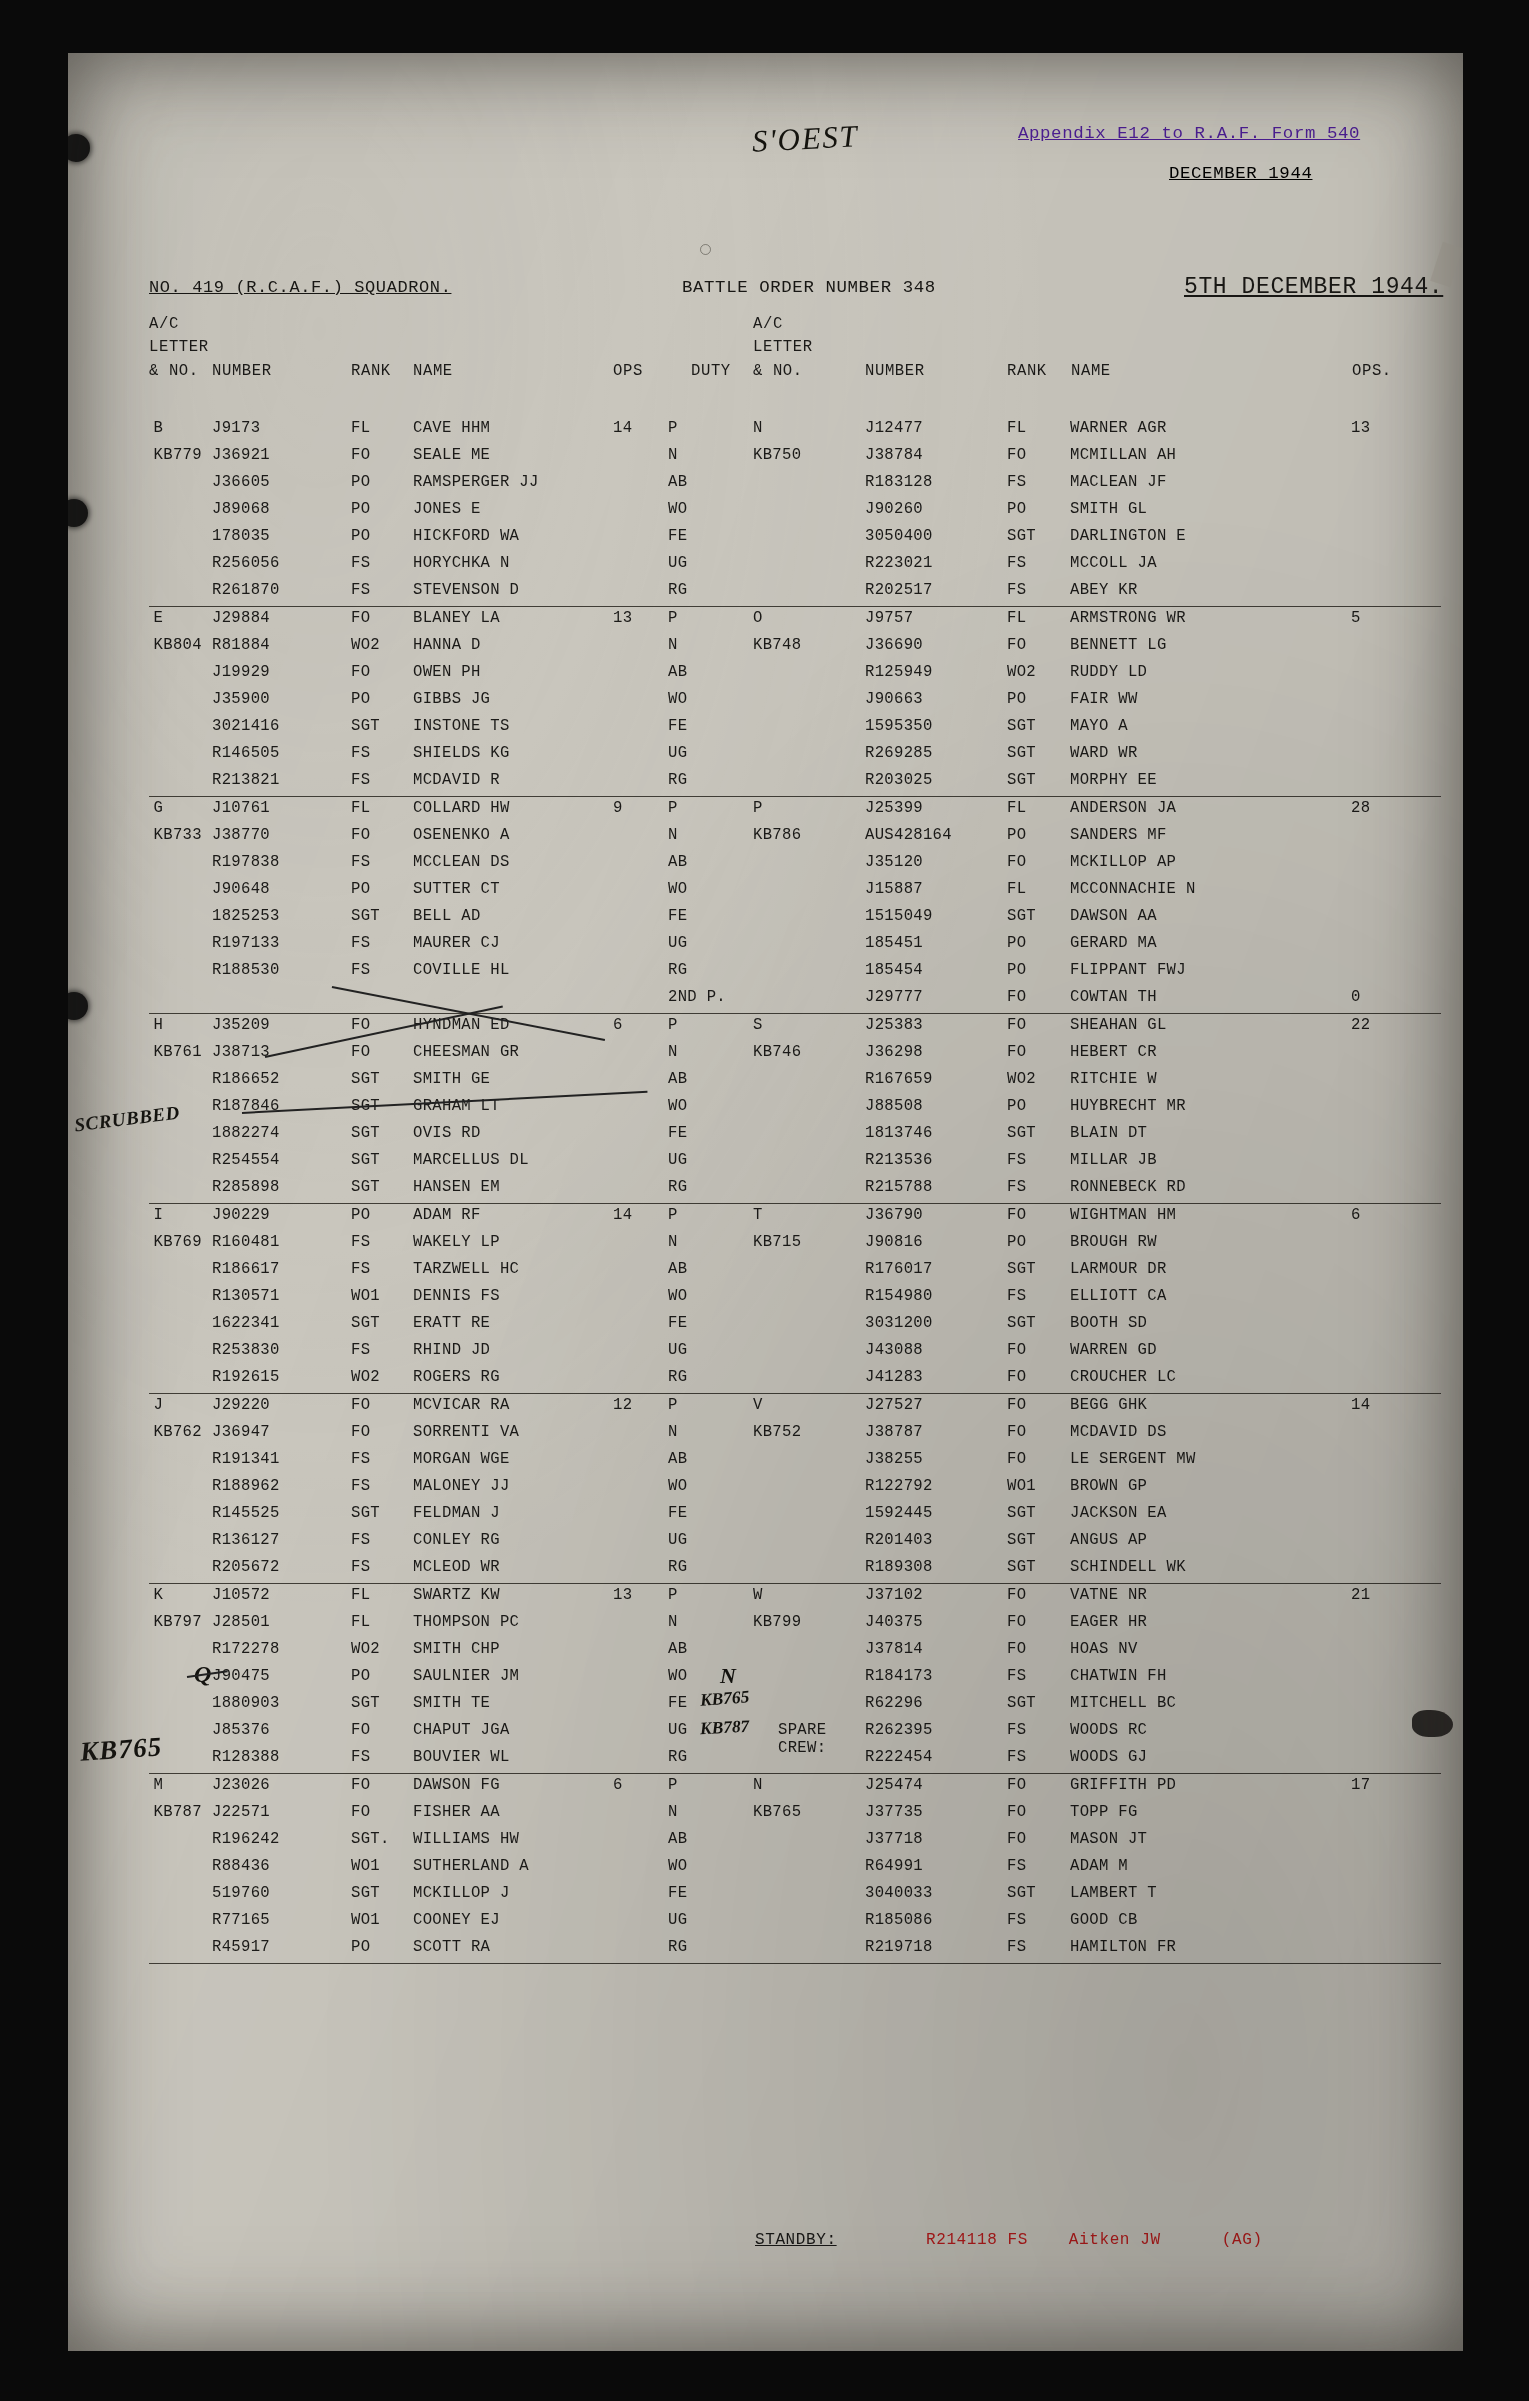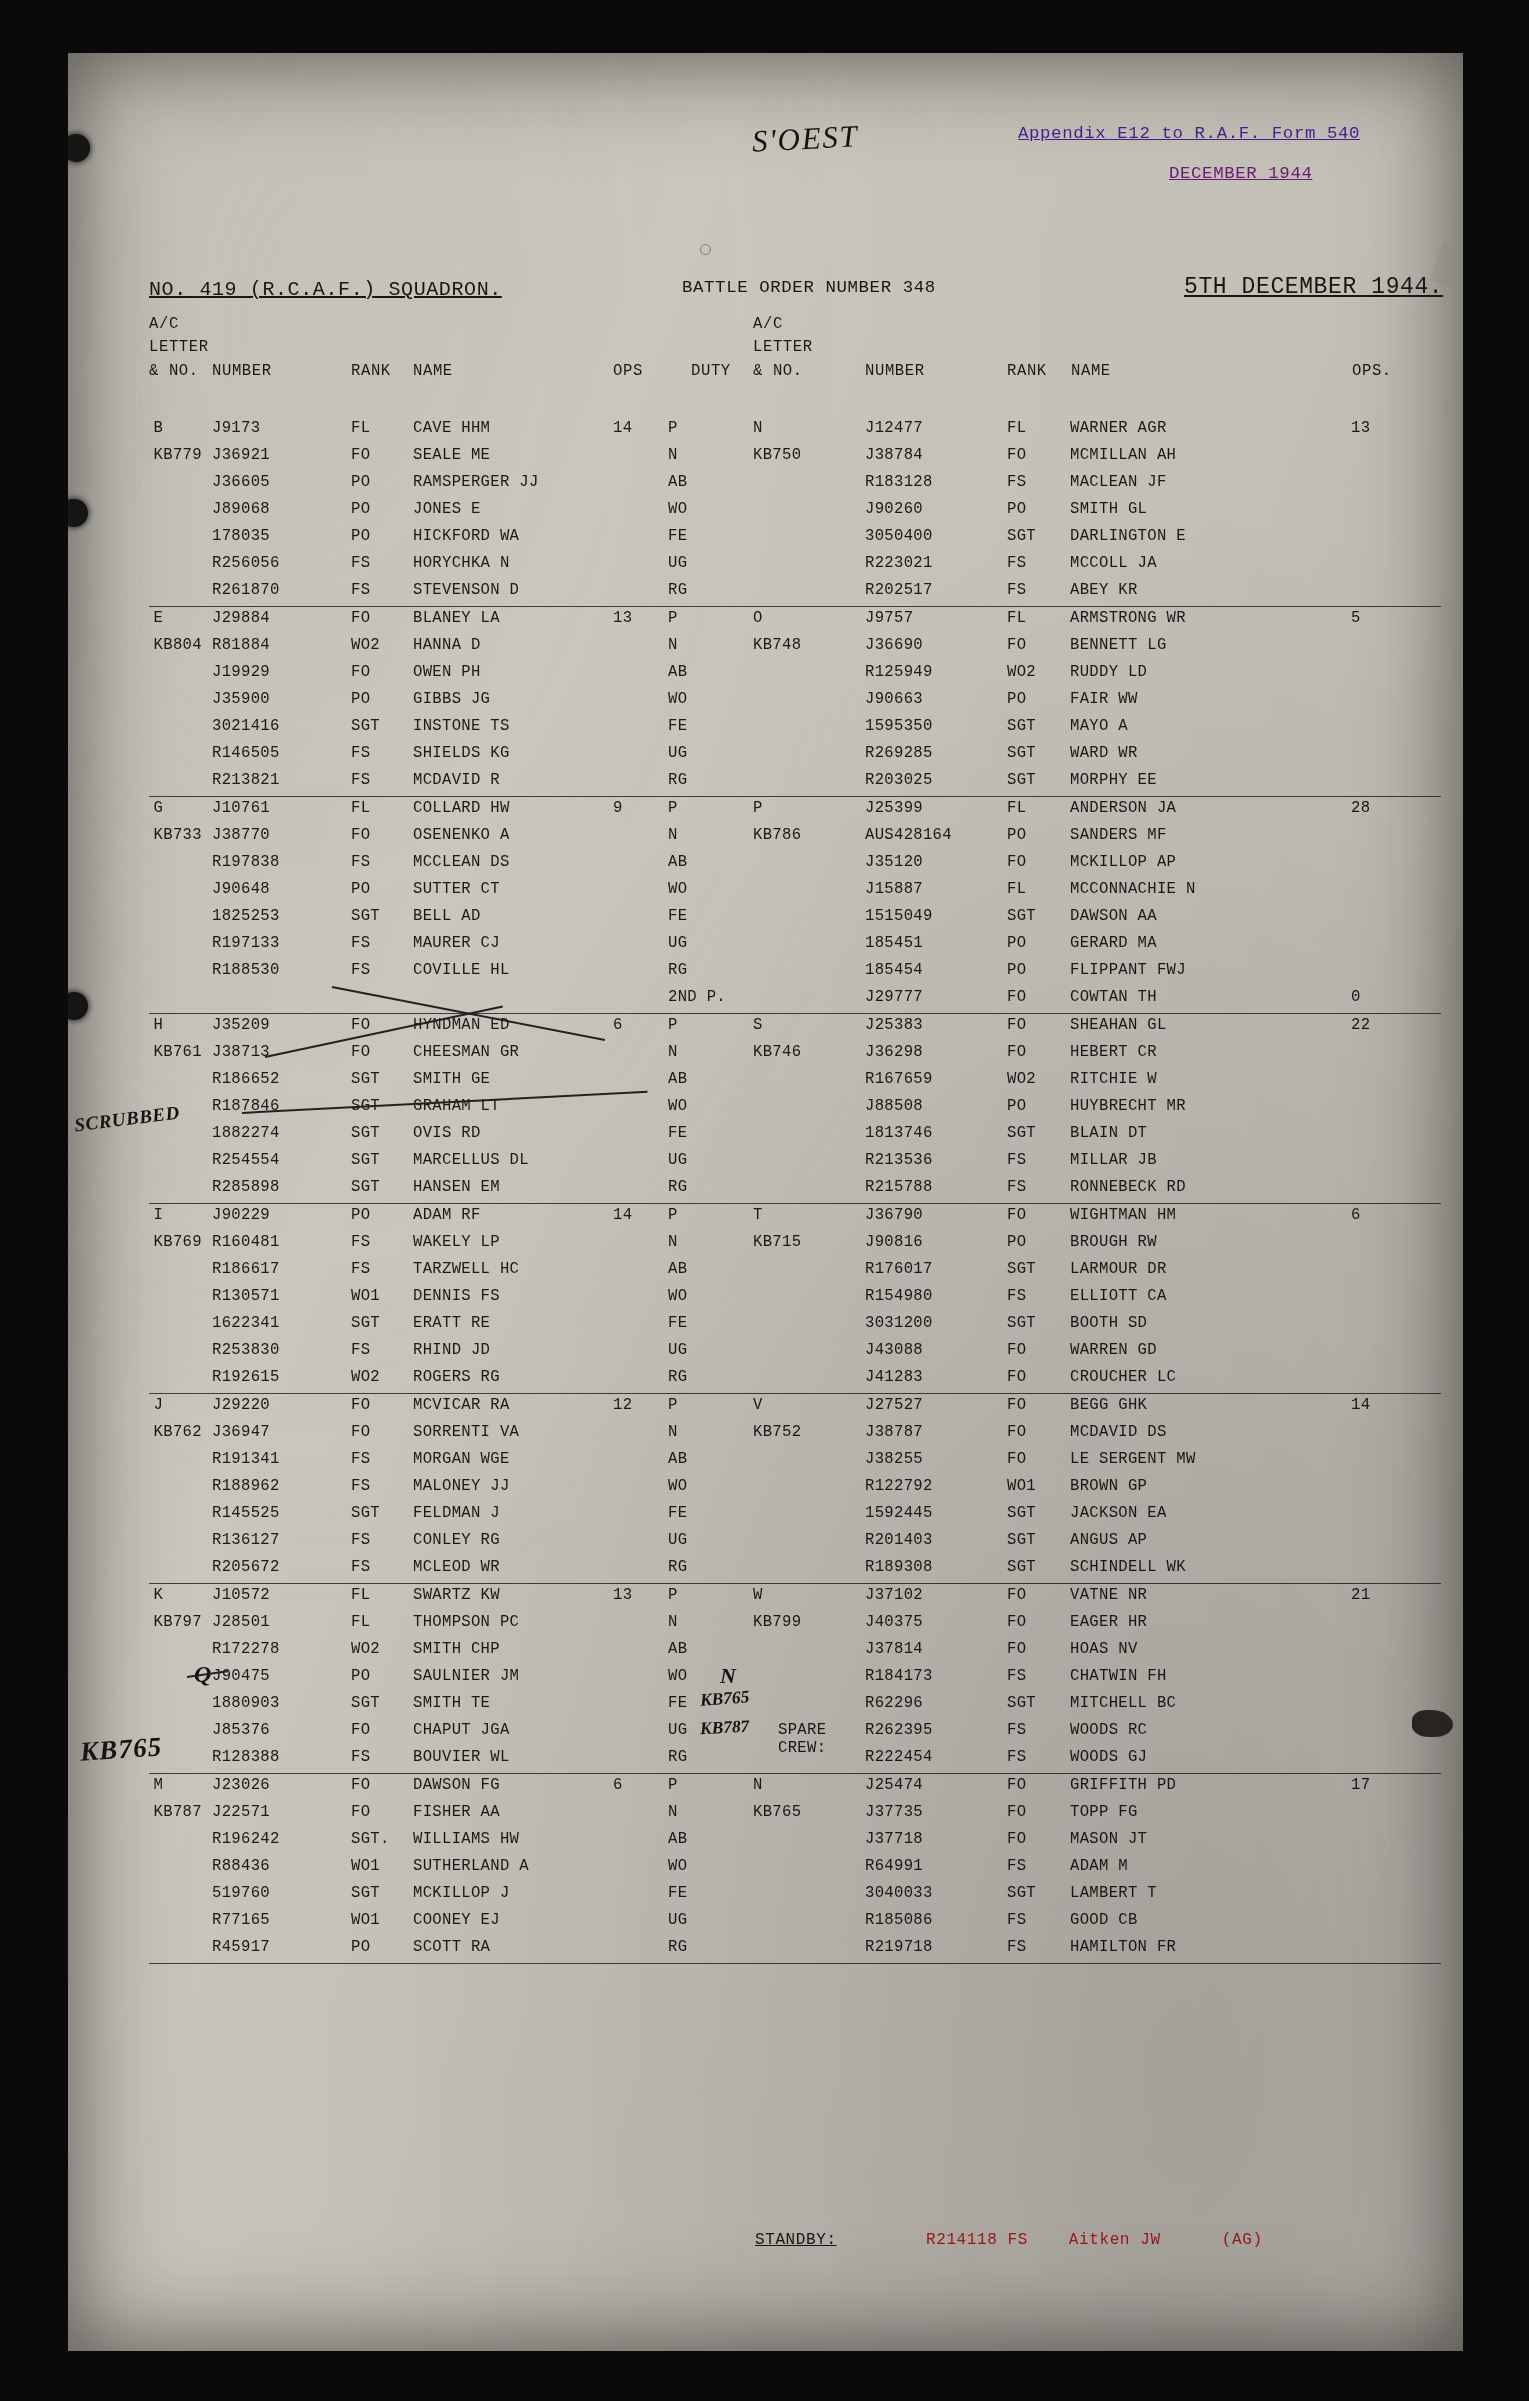--- a/index.html
+++ b/index.html
@@ -80,29 +80,29 @@
     font-size: 17.4px;
     color: #4c1d95;
     text-decoration: underline;
     letter-spacing: 0.6px;
   }
   .hdr-month {
     position: absolute;
     left: 1101px; top: 111px;
     font-family: "Liberation Mono", monospace;
     font-size: 17.4px;
-    color: #701a75;
+    color: #000000;
     text-decoration: underline;
     letter-spacing: 0.6px;
   }
   .hdr-squadron {
     position: absolute;
     left: 81px; top: 225px;
     font-family: "Liberation Mono", monospace;
-    font-size: 20px;
+    font-size: 17px;
     color: #181714;
     text-decoration: underline;
     letter-spacing: 0.6px;
   }
   .hdr-battle {
     position: absolute;
     left: 614px; top: 225px;
     font-family: "Liberation Mono", monospace;
     font-size: 17.4px;
     color: #181714;

